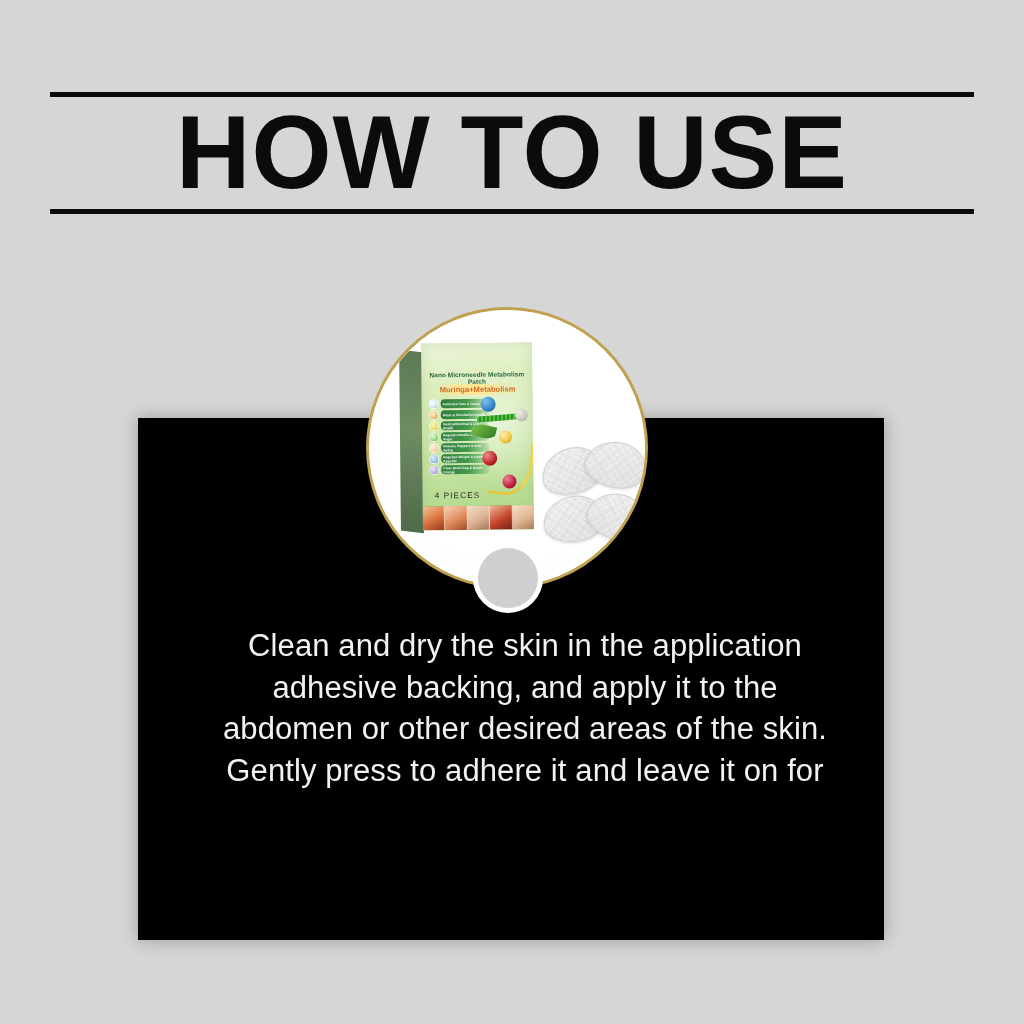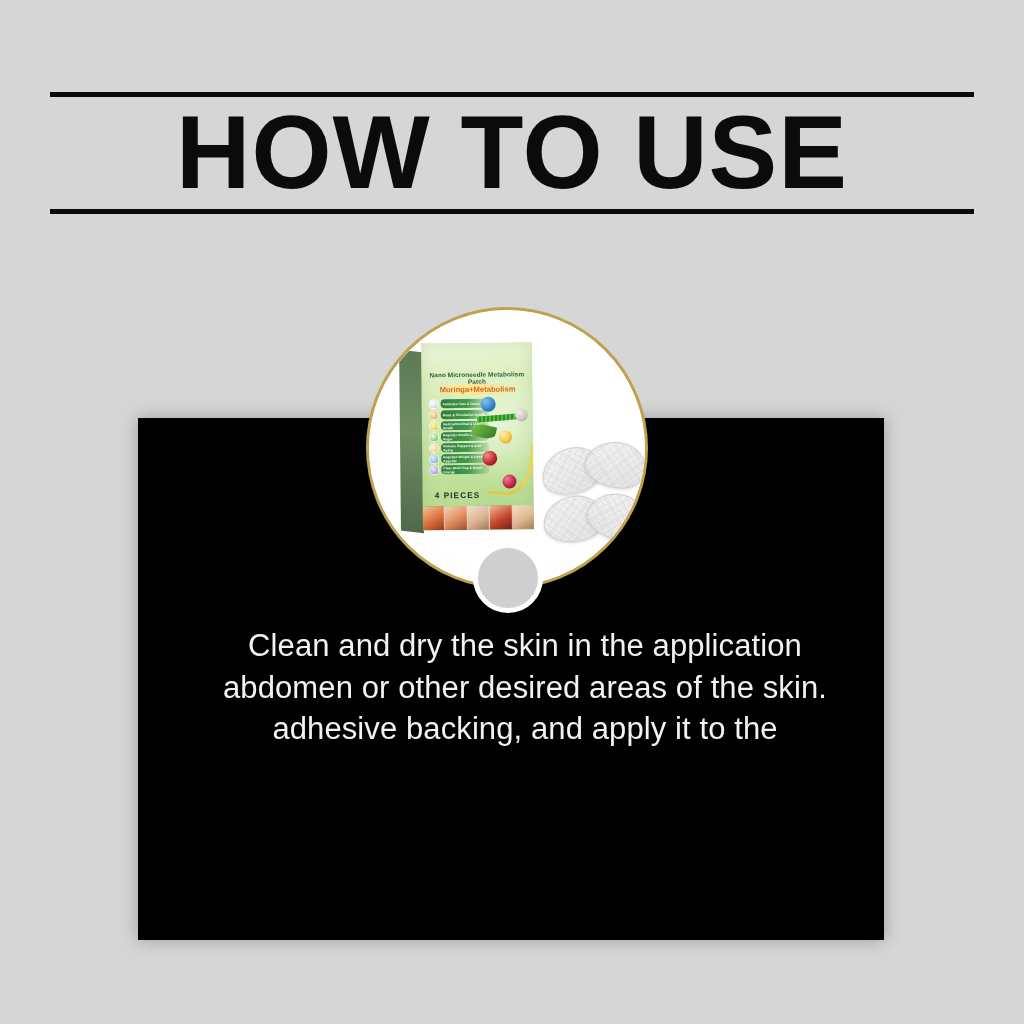--- a/index.html
+++ b/index.html
@@ -218,21 +218,21 @@
     align-items: center;
     padding: 0 2px;
     box-sizing: border-box;
     letter-spacing: 0.05px;
     overflow: hidden;
   }
   .c-pieces {
     position: absolute;
     left: 12px; bottom: 30px;
     font-size: 8.2px;
-    font-weight: 700;
+    font-weight: 400;
     letter-spacing: 1.1px;
     color: #2c2c2c;
     text-align: center;
   }
   .c-photos {
     position: absolute;
     left: 0; bottom: 0;
     width: 111px; height: 24px;
     display: flex;
   }
@@ -331,22 +331,23 @@
     <div class="rule rule-top"></div>
     <div class="page-title">HOW TO USE</div>
     <div class="rule rule-bottom"></div>
   </div>
 
   <div class="panel-shadow"></div>
   <div class="panel"></div>
 
   <div class="instructions">
     <span class="ln">Clean and dry the skin in the application</span>
+    <span class="ln">adhesive backing, and apply it to the</span>
     <span class="ln">abdomen or other desired areas of the skin.</span>
-    <span class="ln">adhesive backing, and apply it to the</span>
+    <span class="ln">Gently press to adhere it and leave it on for</span>
   </div>
 
   <div class="medallion">
     <div class="medallion-inner">
 
       <div class="wisp"></div>
 
       <div class="carton">
         <div class="carton-side"></div>
         <div class="carton-front">

